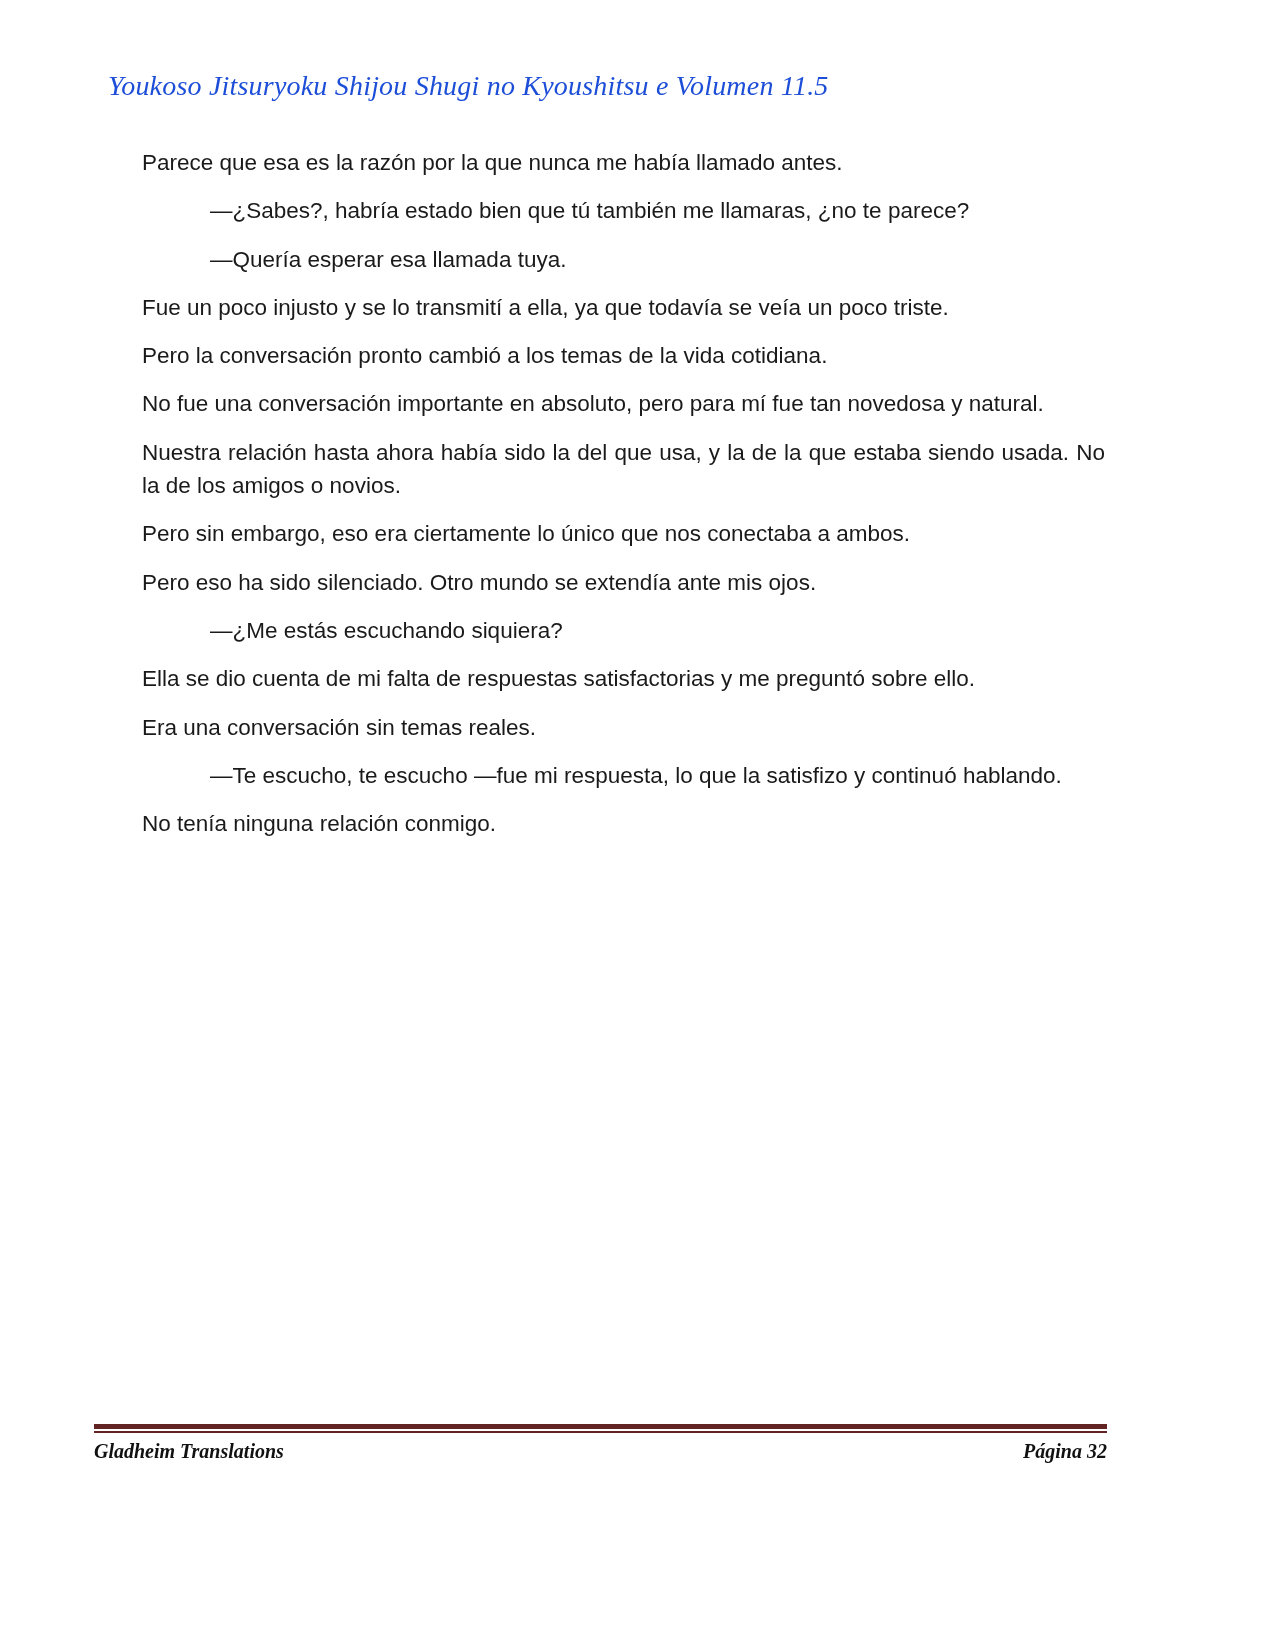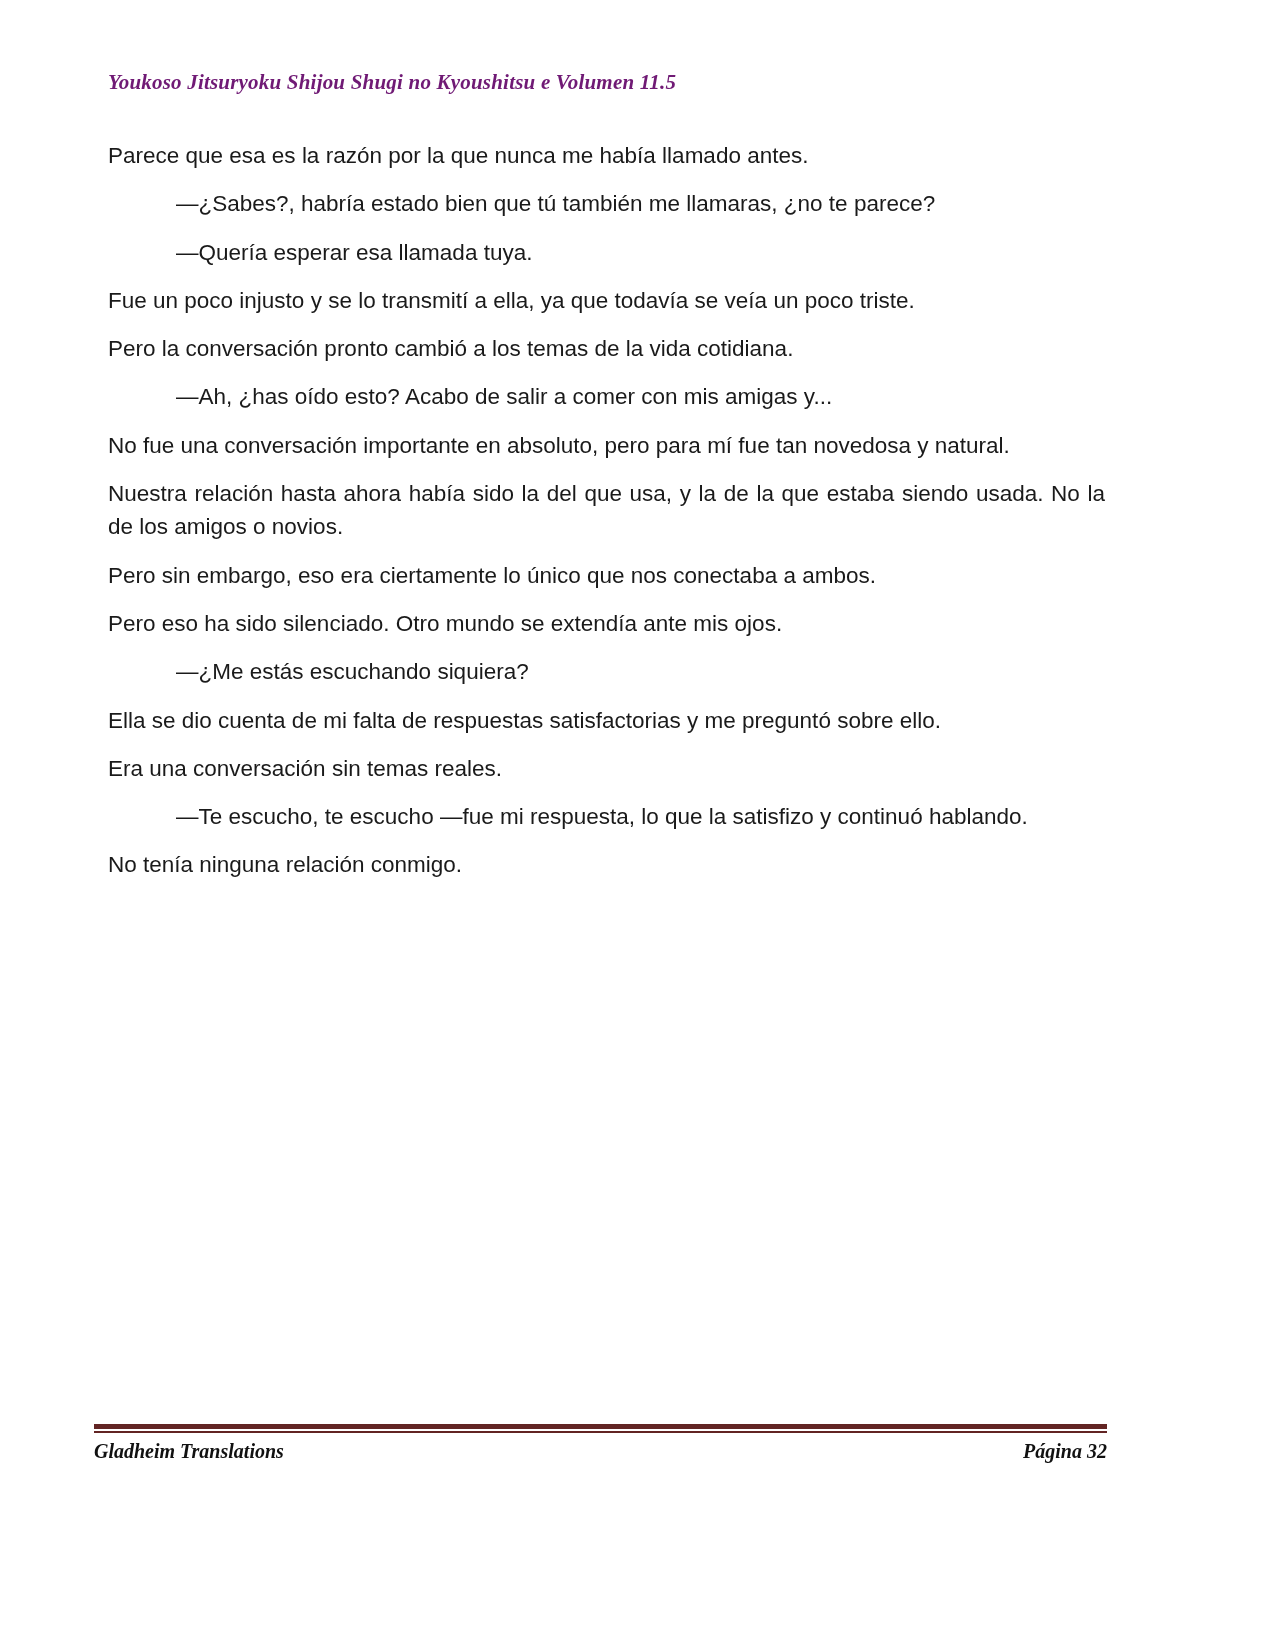--- a/index.html
+++ b/index.html
@@ -17,28 +17,29 @@
     padding: 70px 170px 0 108px;
     font-family: "Liberation Sans", sans-serif;
     color: #1a1a1a;
   }
   .header {
     margin-bottom: 44px;
   }
   .header-title {
     font-family: "Liberation Serif", serif;
     font-style: italic;
-    font-weight: bold;
-    font-size: 21px;
+    font-weight: normal;
+    font-size: 28px;
     letter-spacing: 0.2px;
-    color: #701a75;
+    color: #1d4ed8;
   }
   .content {
     font-size: 22.5px;
     line-height: 1.48;
+    margin-left: 34px;
   }
   .para {
     margin: 0 0 15px 0;
     text-align: justify;
   }
   .para.dialogue {
     text-indent: 68px;
   }
   .footer {
     position: absolute;
@@ -72,21 +73,20 @@
     <span class="header-title">Youkoso Jitsuryoku Shijou Shugi no Kyoushitsu e Volumen 11.5</span>
   </div>
 
   <div class="content">
 
   <p class="para">Parece que esa es la razón por la que nunca me había llamado antes.</p>
       <p class="para dialogue">—¿Sabes?, habría estado bien que tú también me llamaras, ¿no te parece?</p>
       <p class="para dialogue">—Quería esperar esa llamada tuya.</p>
       <p class="para">Fue un poco injusto y se lo transmití a ella, ya que todavía se veía un poco triste.</p>
       <p class="para">Pero la conversación pronto cambió a los temas de la vida cotidiana.</p>
-      <p class="para dialogue">—Ah, ¿has oído esto? Acabo de salir a comer con mis amigas y...</p>
       <p class="para">No fue una conversación importante en absoluto, pero para mí fue tan novedosa y natural.</p>
       <p class="para">Nuestra relación hasta ahora había sido la del que usa, y la de la que estaba siendo usada. No la de los amigos o novios.</p>
       <p class="para">Pero sin embargo, eso era ciertamente lo único que nos conectaba a ambos.</p>
       <p class="para">Pero eso ha sido silenciado. Otro mundo se extendía ante mis ojos.</p>
       <p class="para dialogue">—¿Me estás escuchando siquiera?</p>
       <p class="para">Ella se dio cuenta de mi falta de respuestas satisfactorias y me preguntó sobre ello.</p>
       <p class="para">Era una conversación sin temas reales.</p>
       <p class="para dialogue">—Te escucho, te escucho —fue mi respuesta, lo que la satisfizo y continuó hablando.</p>
       <p class="para">No tenía ninguna relación conmigo.</p>
     </div>

